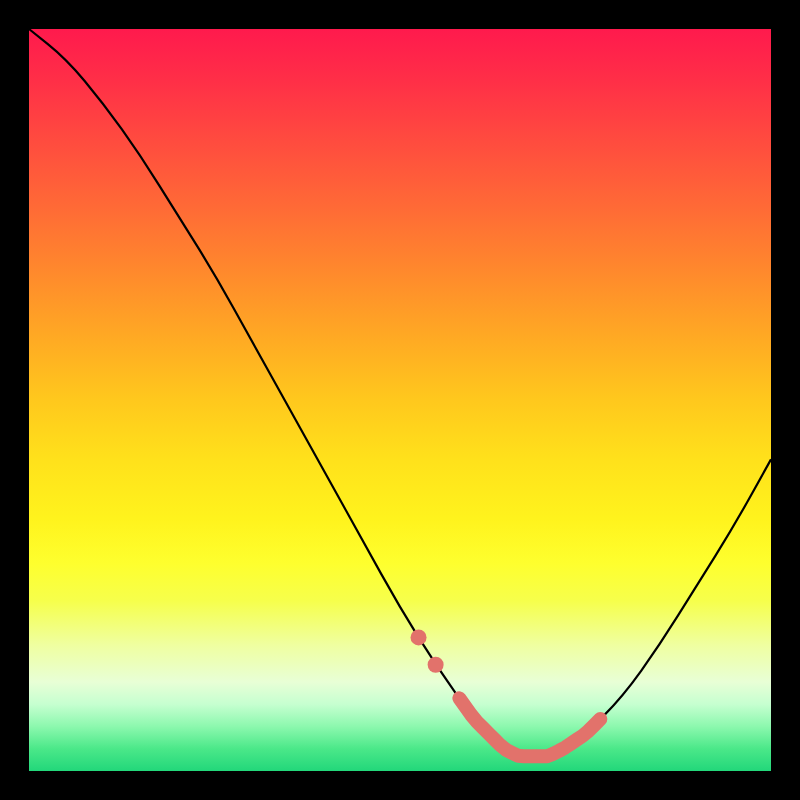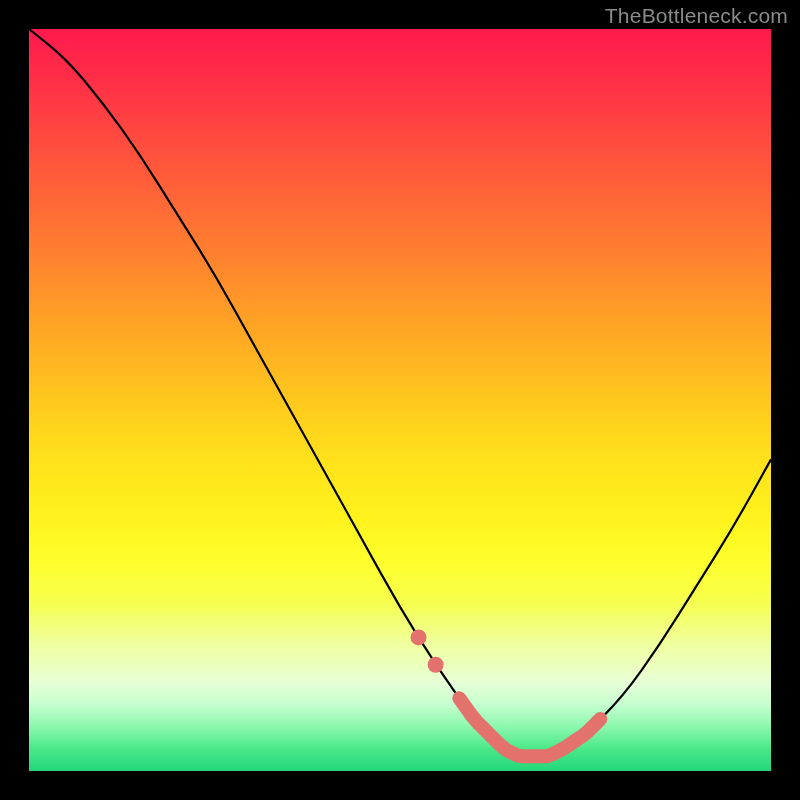--- a/index.html
+++ b/index.html
@@ -68,21 +68,20 @@
     fill: none;
   }
   .pink-dot {
     fill: #e2726b;
   }
 </style>
 </head>
 <body>
 <div class="frame">
 
-  <div class="attribution">TheBottleneck.com</div>
 
   <div class="plot">
     <svg class="curve" viewBox="0 0 742 742">
 
       <path id="black-path" class="black-line" d="M 0 0 Q 0 0 18.55 14.840000000000032 Q 37.1 29.680000000000064 55.650000000000006 51.94 Q 74.2 74.19999999999993 92.75 100.16999999999996 Q 111.3 126.13999999999999 129.85 155.82 Q 148.4 185.5 166.95 215.17999999999998 Q 185.5 244.85999999999996 204.05 278.25 Q 222.6 311.64000000000004 241.14999999999998 345.03000000000003 Q 259.7 378.42 278.25 411.81 Q 296.8 445.2 315.35 478.59000000000003 Q 333.90000000000003 511.98 352.45000000000005 545.37 Q 371 578.76 389.55 608.44 Q 408.1 638.12 426.65 664.0899999999999 Q 445.2 690.06 452.62 697.48 Q 460.04 704.9 467.46000000000004 712.3199999999999 Q 474.88 719.74 482.3 723.45 Q 489.72 727.16 497.14000000000004 727.16 Q 504.56000000000006 727.16 511.98 727.16 Q 519.4 727.16 526.8199999999999 723.45 Q 534.24 719.74 545.37 712.3199999999999 Q 556.5 704.9 575.05 686.3499999999999 Q 593.6 667.8 612.15 641.8299999999999 Q 630.6999999999999 615.86 649.25 586.1800000000001 Q 667.8000000000001 556.5 686.35 526.8199999999999 Q 704.9 497.14 723.45 463.75 T 742 430.36"></path>
 
       <path id="pink-path" class="pink-overlay" d="M 430.35999999999996 669.284 L 436.2341666666666 677.5078333333333 L 442.10833333333335 685.7316666666667 L 447.9825 692.8425 L 453.8566666666667 698.7166666666667 L 459.73083333333335 704.5908333333333 L 465.60499999999996 710.465 L 471.47916666666663 716.3391666666666 L 477.3533333333333 720.9766666666667 L 483.2275 723.91375 L 489.1016666666667 726.8508333333333 L 494.9758333333333 727.16 L 500.85 727.16 L 506.7241666666667 727.16 L 512.5983333333334 727.16 L 518.4725 727.16 L 524.3466666666667 724.6866666666666 L 530.2208333333333 721.7495833333334 L 536.095 718.5033333333333 L 541.9691666666668 714.5872222222222 L 547.8433333333332 710.6711111111111 L 553.7175 706.755 L 559.5916666666667 701.8083333333333 L 565.4658333333333 695.9341666666667 L 571.34 690.06"></path>
 
       <circle id="pink-dot-1" class="pink-dot" r="8" cx="389.55" cy="608.44"></circle>
       <circle id="pink-dot-2" class="pink-dot" r="8" cx="406.61599999999993" cy="635.7456"></circle>

